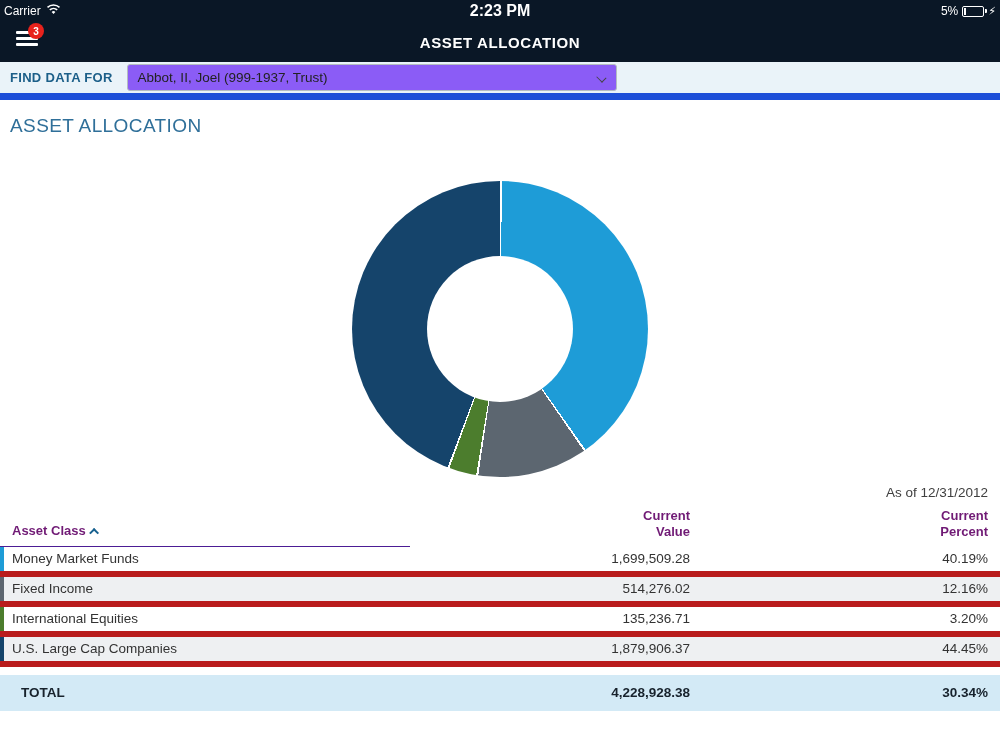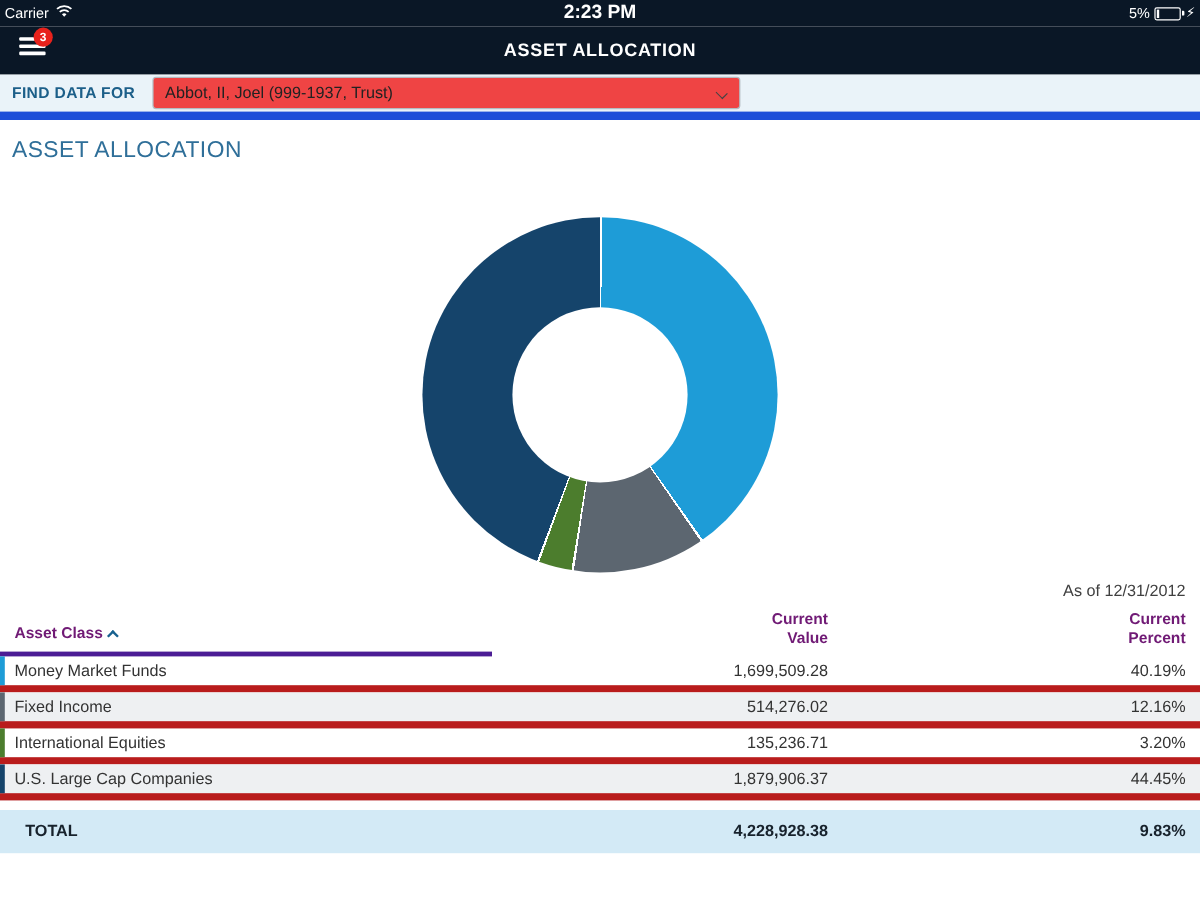--- a/index.html
+++ b/index.html
@@ -29,21 +29,21 @@
   .hamburger .bar { height:3px; background:#fff; margin-bottom:3px; border-radius:1px; }
   .ham-badge { position:absolute; top:-8px; left:12px; min-width:16px; height:16px;
                background:#e8221c; color:#fff; border-radius:50%; font-size:10px;
                font-weight:bold; display:flex; align-items:center; justify-content:center;
                padding:0 3px; }
 
   
   .findbar { height:38px; background:#eaf3f9; border-bottom:7px solid #1d4ed8;
              display:flex; align-items:center; padding:0 10px; }
   .find-label { color:#1c5f89; font-size:13px; font-weight:bold; letter-spacing:.3px; }
-  .select-box { margin-left:14px; width:490px; height:27px; background:#ef4444;
+  .select-box { margin-left:14px; width:490px; height:27px; background:#8b5cf6;
                 border:1px solid #b4bcc2; border-radius:3px; display:flex;
                 align-items:center; padding:0 10px; font-size:13.5px; color:#222;
                 position:relative; cursor:pointer; }
   .select-chevron { position:absolute; right:10px; top:9px; width:8px; height:8px;
                     border-right:1.6px solid #444; border-bottom:1.6px solid #444;
                     transform:rotate(45deg) scale(1,.8); transform-origin:center 3px; }
 
   
   .page-heading { color:#2f6f99; font-size:19px; margin:15px 0 0 10px; letter-spacing:.4px; }
 
@@ -54,21 +54,21 @@
                 margin:-73px 0 0 -73px; background:#fff; border-radius:50%; }
 
   .asof { text-align:right; padding-right:12px; color:#404040; font-size:13.5px;
           margin-top:8px; }
 
   
   .tbl { margin-top:8px; }
   .tbl-grid { display:grid; grid-template-columns:410px 280px 1fr; padding-right:12px; }
   .tbl-head { align-items:end; }
   .th { color:#701a75; font-size:13px; font-weight:bold; line-height:1.25; }
-  .th-asset { padding:0 0 6px 12px; border-bottom:4px solid #4c1d95;
+  .th-asset { padding:0 0 6px 12px; border-bottom:1px solid #4c1d95;
               display:flex; align-items:center; gap:6px; }
   .th-right { text-align:right; white-space:pre-line; padding-bottom:6px; }
   .sort-caret { display:inline-block; width:7px; height:7px;
                 border-top:2px solid #17618f; border-left:2px solid #17618f;
                 transform:rotate(45deg) translateY(2px); }
   .row { height:30px; align-items:center; border-bottom:6px solid #b91c1c;
          font-size:13.5px; color:#333; position:relative; }
   .row.alt { background:#eef0f2; }
   .cell-asset { padding-left:12px; }
   .cell-num { text-align:right; }
@@ -163,15 +163,15 @@
   <div class="tbl-grid row alt">
     <span class="row-color-bar" style="background: rgb(21, 68, 107);"></span>
     <div class="cell-asset">U.S. Large Cap Companies</div>
     <div class="cell-num">1,879,906.37</div>
     <div class="cell-num">44.45%</div>
   </div>
 
   <div class="tbl-grid total-row">
     <div class="total-label">TOTAL</div>
     <div class="cell-num">4,228,928.38</div>
-    <div class="cell-num">9.83%</div>
+    <div class="cell-num">30.34%</div>
   </div>
 </div>
 
 </body></html>

